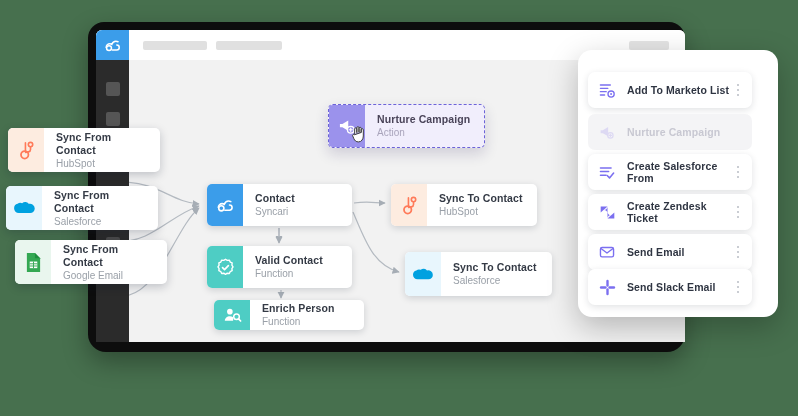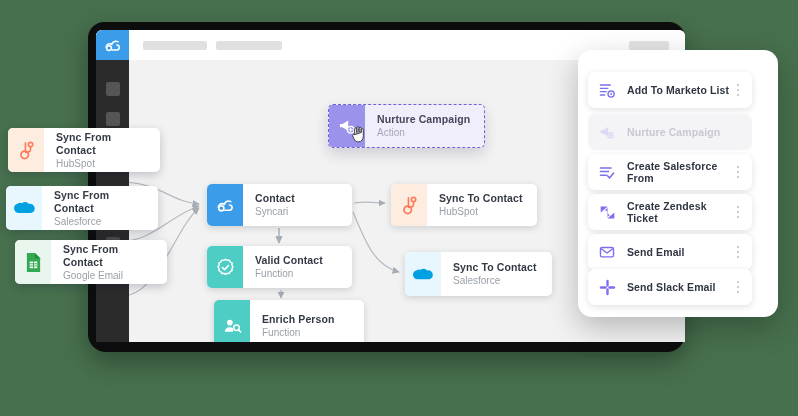--- a/index.html
+++ b/index.html
@@ -48,21 +48,21 @@
 
   
   .src{position:absolute;z-index:6;width:152px;height:44px;box-shadow:0 3px 10px rgba(15,25,45,.22);}
   #src-hubspot{left:8px;top:128px;}
   #src-salesforce{left:6px;top:186px;}
   #src-gsheets{left:15px;top:240px;}
 
   
   #node-contact{left:78px;top:124px;width:145px;height:42px;}
   #node-valid{left:78px;top:186px;width:145px;height:42px;}
-  #node-enrich{left:85px;top:240px;width:150px;height:52px;}
+  #node-enrich{left:85px;top:240px;width:150px;height:30px;}
   #node-sync-hubspot{left:262px;top:124px;width:146px;height:42px;}
   #node-sync-sf{left:276px;top:192px;width:147px;height:44px;}
 
   
   #node-nurture{left:199px;top:44px;width:155px;height:42px;
     background:#f1eefc;border:1.6px dashed #6c63d8;border-radius:5px;
     box-shadow:0 6px 14px rgba(30,20,80,.16);}
   #node-nurture .ibox{background:#9b92ec;}
   #node-nurture .t1{color:#4a4459;}
   #node-nurture .t2{color:#a9a4bb;}

